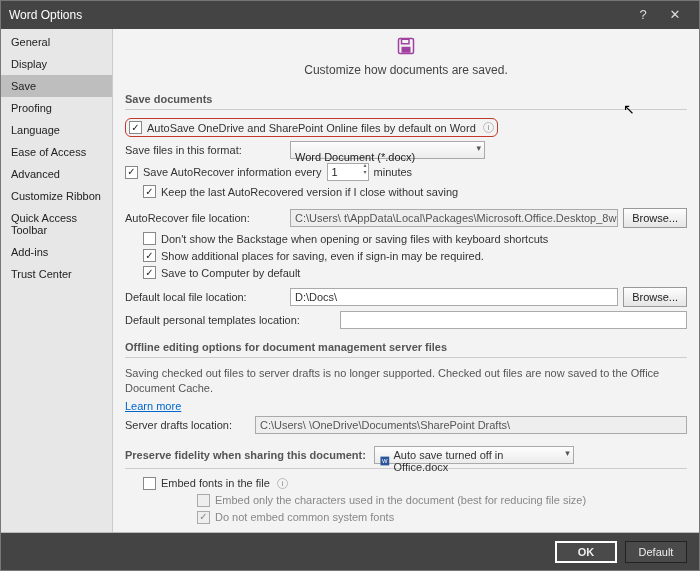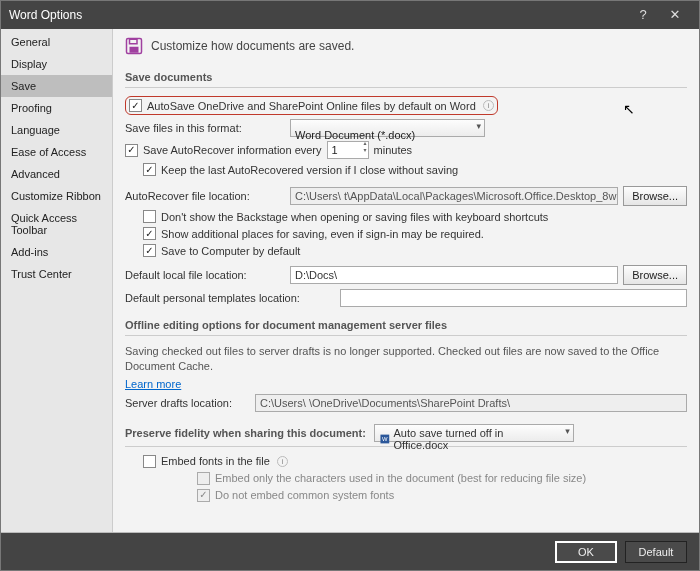--- a/index.html
+++ b/index.html
@@ -6,21 +6,21 @@
   body { margin: 0; padding: 0; background: #fff; width: 700px; height: 571px; overflow: hidden; font-size: 11px; color: #222; }
   .window { width: 700px; height: 571px; background: #f0f0f0; border: 1px solid #777; display: flex; flex-direction: column; }
   .titlebar { height: 28px; background: #444; color: #fff; display: flex; align-items: center; padding: 0 8px; font-size: 12px; }
   .titlebar .title { flex: 1; }
   .titlebar .tbtn { width: 32px; height: 28px; text-align: center; line-height: 28px; color: #ddd; cursor: pointer; font-size: 13px; }
   .body { flex: 1; display: flex; min-height: 0; }
   .sidebar { width: 112px; background: #e7e7e7; border-right: 1px solid #ccc; padding: 2px 0; flex-shrink:0; }
   .sidebar .item { padding: 5px 10px; cursor: pointer; color: #222; }
   .sidebar .item.selected { background: #bebebe; }
   .content { flex: 1; background: #f3f3f3; padding: 8px 12px; overflow: hidden; position: relative; }
-  .head-row { display: flex; align-items: center; gap: 8px; margin-bottom: 10px; }
+  .head-row { display: flex; align-items: center; gap: 8px; margin-bottom: 10px; flex-direction: column; }
   .save-glyph { width: 18px; height: 18px; }
   .section-head { font-weight: 600; color: #555; padding: 6px 0 2px 0; margin-top: 4px; }
   .divider { border-bottom: 1px solid #ccc; margin: 2px 0 6px 0; }
   .row { display: flex; align-items: center; padding: 2px 0; gap: 5px; }
   .chk { width: 13px; height: 13px; border: 1px solid #888; background: #fff; display: inline-flex; align-items: center; justify-content: center; font-size: 10px; color: #222; flex-shrink:0; cursor:pointer; }
   .chk.checked::after { content: "✓"; font-size:10px; line-height:10px; }
   .chk.disabled { border-color:#aaa; background:#eee; }
   .chk.checked.disabled::after { color:#888; }
   .lbl { color: #333; }
   .lbl.disabled { color:#888; }
@@ -31,21 +31,21 @@
   .dropdown::after { content:"▾"; position:absolute; right:3px; top:1px; font-size:9px; color:#555; }
   .numspin { width: 42px; height: 18px; border: 1px solid #aaa; background:#fff; display:flex; align-items:center; padding:0 12px 0 4px; position:relative; }
   .numspin::after { content:"▴\A▾"; white-space:pre; position:absolute; right:1px; top:-2px; font-size:6px; line-height:7px; color:#666; }
   .textbox { height: 18px; border:1px solid #aaa; background:#fff; padding:0 4px; display:flex; align-items:center; font-size:11px; color:#333; overflow:hidden; white-space:nowrap; }
   .textbox.gray { background:#eee; color:#555; }
   .btn-small { height:20px; border:1px solid #999; background:linear-gradient(#fdfdfd,#e5e5e5); padding:0 8px; display:flex; align-items:center; cursor:pointer; font-size:11px; }
   .link { color:#0066cc; text-decoration:underline; cursor:pointer; }
   .info-i { display:inline-block; width:11px; height:11px; border-radius:50%; border:1px solid #bbb; text-align:center; line-height:10px; font-size:8px; color:#888; margin-left:2px; }
   .footer { height: 38px; border-top:1px solid #bbb; background:#444; display:flex; justify-content:flex-end; align-items:center; gap:8px; padding:0 12px; }
   .footer .fbtn { height:22px; min-width:62px; border:1px solid #222; background:#4a4a4a; color:#eee; display:flex; align-items:center; justify-content:center; cursor:pointer; font-size:11px; }
-  .footer .fbtn.primary { border:2px solid #fff; }
+  .footer .fbtn.primary { border:2px solid #fff;font-weight:bold; }
   .cursor { position:absolute; top:72px; left:510px; font-size:14px; color:#000; pointer-events:none; }
   .desc { color:#555; padding:2px 0; line-height:1.35; }
   .flex1{flex:1;}
 </style>
 </head>
 <body>
 
 <div class="window">
   <div class="titlebar">
     <span class="title">Word Options</span>

